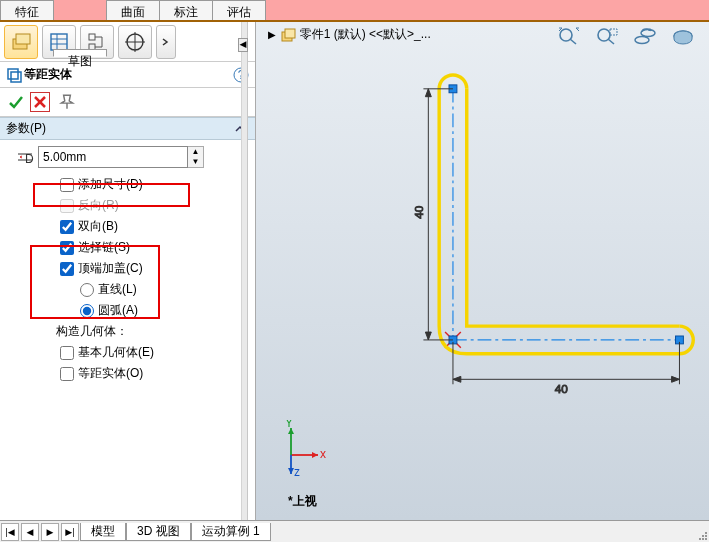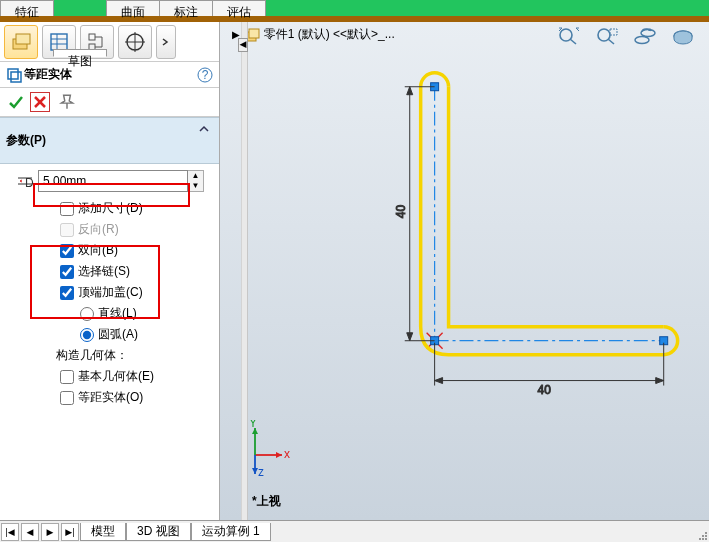--- a/index.html
+++ b/index.html
@@ -1,37 +1,37 @@
 <!DOCTYPE html>
 <html><head>
 <meta charset="utf-8">
 <style>
 * { box-sizing: border-box; margin: 0; padding: 0; font-family: "Microsoft YaHei", Arial, sans-serif; font-size: 12px; }
 body { width: 709px; height: 542px; background: #fff; overflow: hidden; position: relative; }
 
-.top-tabs { display: flex; height: 22px; border-bottom: 6px solid #a16207; background: #22c55e; }
+.top-tabs { display: flex; height: 22px; border-bottom: 2px solid #a16207; background: #fca5a5; }
 .top-tab { padding: 3px 14px; border: 1px solid #999; border-bottom: none; margin-right: -1px; cursor: pointer; background: #f5f5f5; }
 .top-tab.active { background: #fff; border-bottom: 1px solid #fff; position: relative; top: 1px; margin-top: 48px; }
 
 .main-row { display: flex; height: 498px; }
 
-.left-panel { width: 220px; display: flex; flex-direction: column; border-right: 1px solid #aaa; background: #fff; }
+.left-panel { width: 256px; display: flex; flex-direction: column; border-right: 1px solid #aaa; background: #fff; }
 .pm-toolbar { height: 40px; display: flex; align-items: center; border-bottom: 1px solid #ccc; padding: 2px 4px; gap: 4px; }
 .pm-btn { width: 34px; height: 34px; border: 1px solid #bbb; border-radius: 3px; display: flex; align-items: center; justify-content: center; cursor: pointer; background: linear-gradient(#fff,#e8e8e8); }
 .pm-btn.selected { border: 1px solid #f5b83d; background: linear-gradient(#fff3d9,#ffe49a); }
 
 .title-bar { display: flex; align-items: center; padding: 4px 6px; border-bottom: 1px solid #ccc; }
 .title-bar .title-text { flex: 1; font-weight: bold; }
 .pin-icon, .help-icon { width: 16px; height: 16px; margin-left: 4px; cursor: pointer; }
 
 .ok-row { display: flex; align-items: center; padding: 4px 6px; gap: 4px; border-bottom: 1px solid #ccc; }
 .ok-btn { width: 20px; height: 20px; display: flex; align-items: center; justify-content: center; cursor: pointer; }
 .push-pin { width: 18px; height: 18px; margin-left: 4px; cursor: pointer; color: #777; }
 
-.section-header { background: #dbeaf5; padding: 14px 6px; border-top: 1px solid #b8cad6; border-bottom: 1px solid #b8cad6; font-weight: bold; position: relative; }
+.section-header { background: #dbeaf5; padding: 2px 6px; border-top: 1px solid #b8cad6; border-bottom: 1px solid #b8cad6; font-weight: normal; position: relative; }
 .section-header .collapse-caret { width: 14px; height: 14px; position: absolute; right: 8px; top: 4px; cursor: pointer; }
 
 .params-body { padding: 6px 8px 6px 16px; }
 .dim-icon { width: 18px; height: 14px; display: inline-block; vertical-align: middle; }
 .dist-row { display: flex; align-items: center; margin-bottom: 6px; }
 .dist-input { width: 150px; height: 22px; border: 1px solid #888; padding: 2px 4px; margin-left: 4px; }
 .spinner { width: 16px; height: 22px; border: 1px solid #aaa; border-left: none; display: flex; flex-direction: column; background: #f3f3f3; }
 .spinner div { flex: 1; font-size: 8px; text-align: center; cursor: pointer; line-height: 10px; }
 .redbox-1 { position: absolute; border: 2px solid #e60000; width: 157px; height: 24px; left: 33px; top: 183px; pointer-events: none; }
 .redbox-2 { position: absolute; border: 2px solid #e60000; width: 130px; height: 74px; left: 30px; top: 245px; pointer-events: none; }

